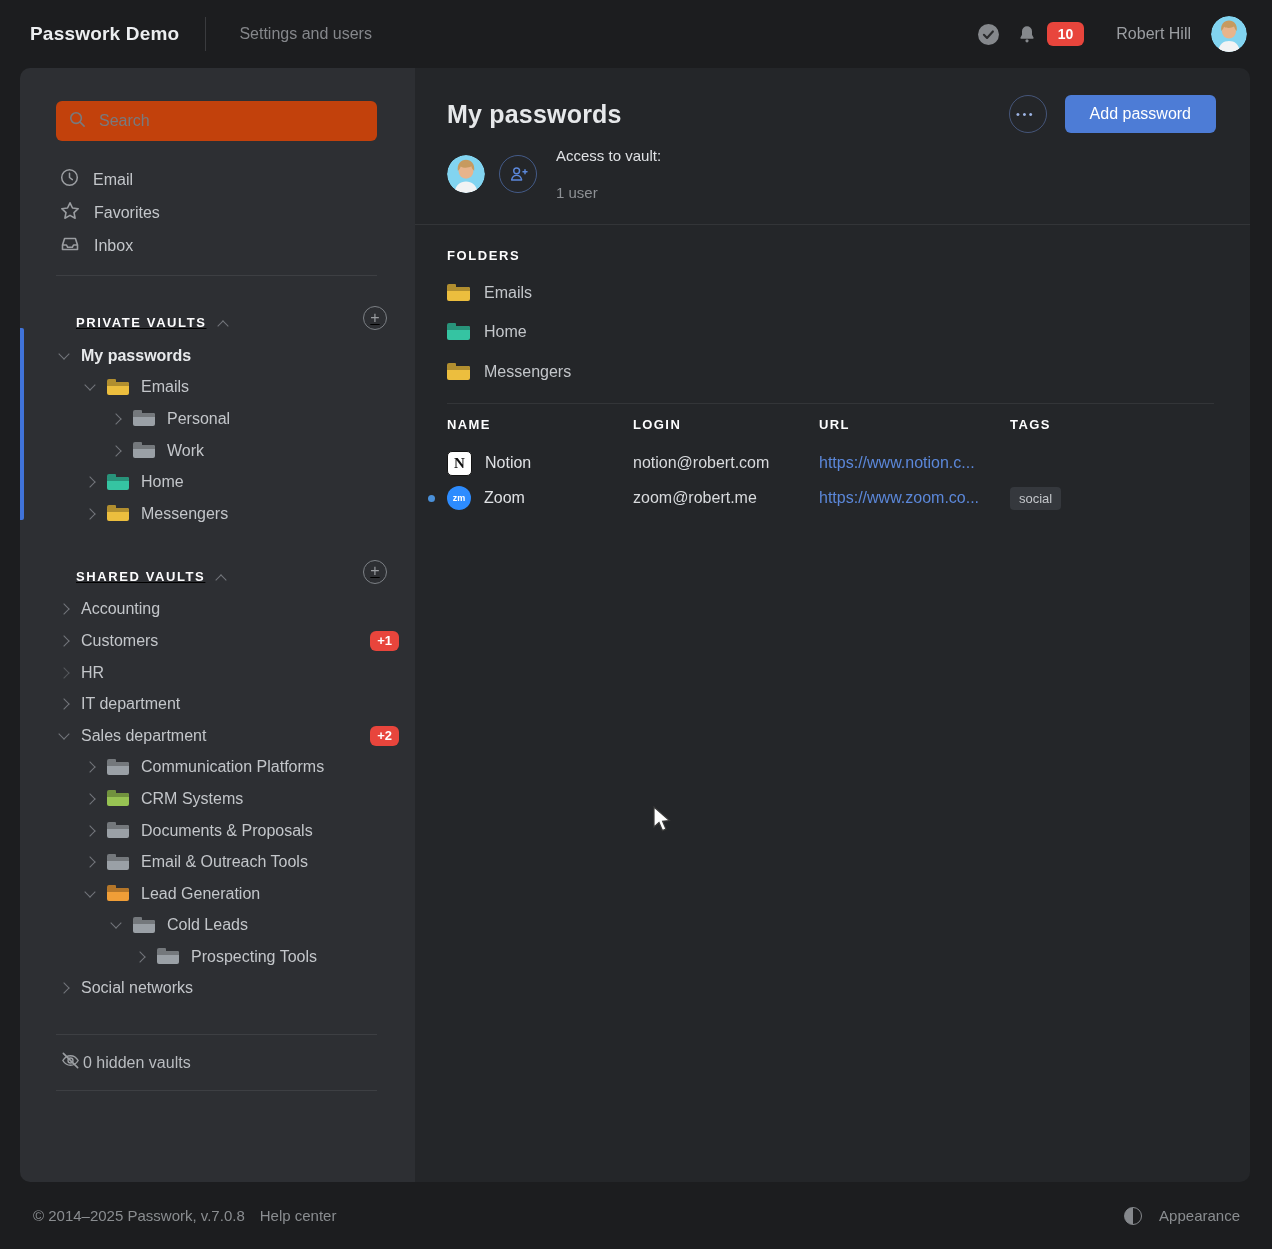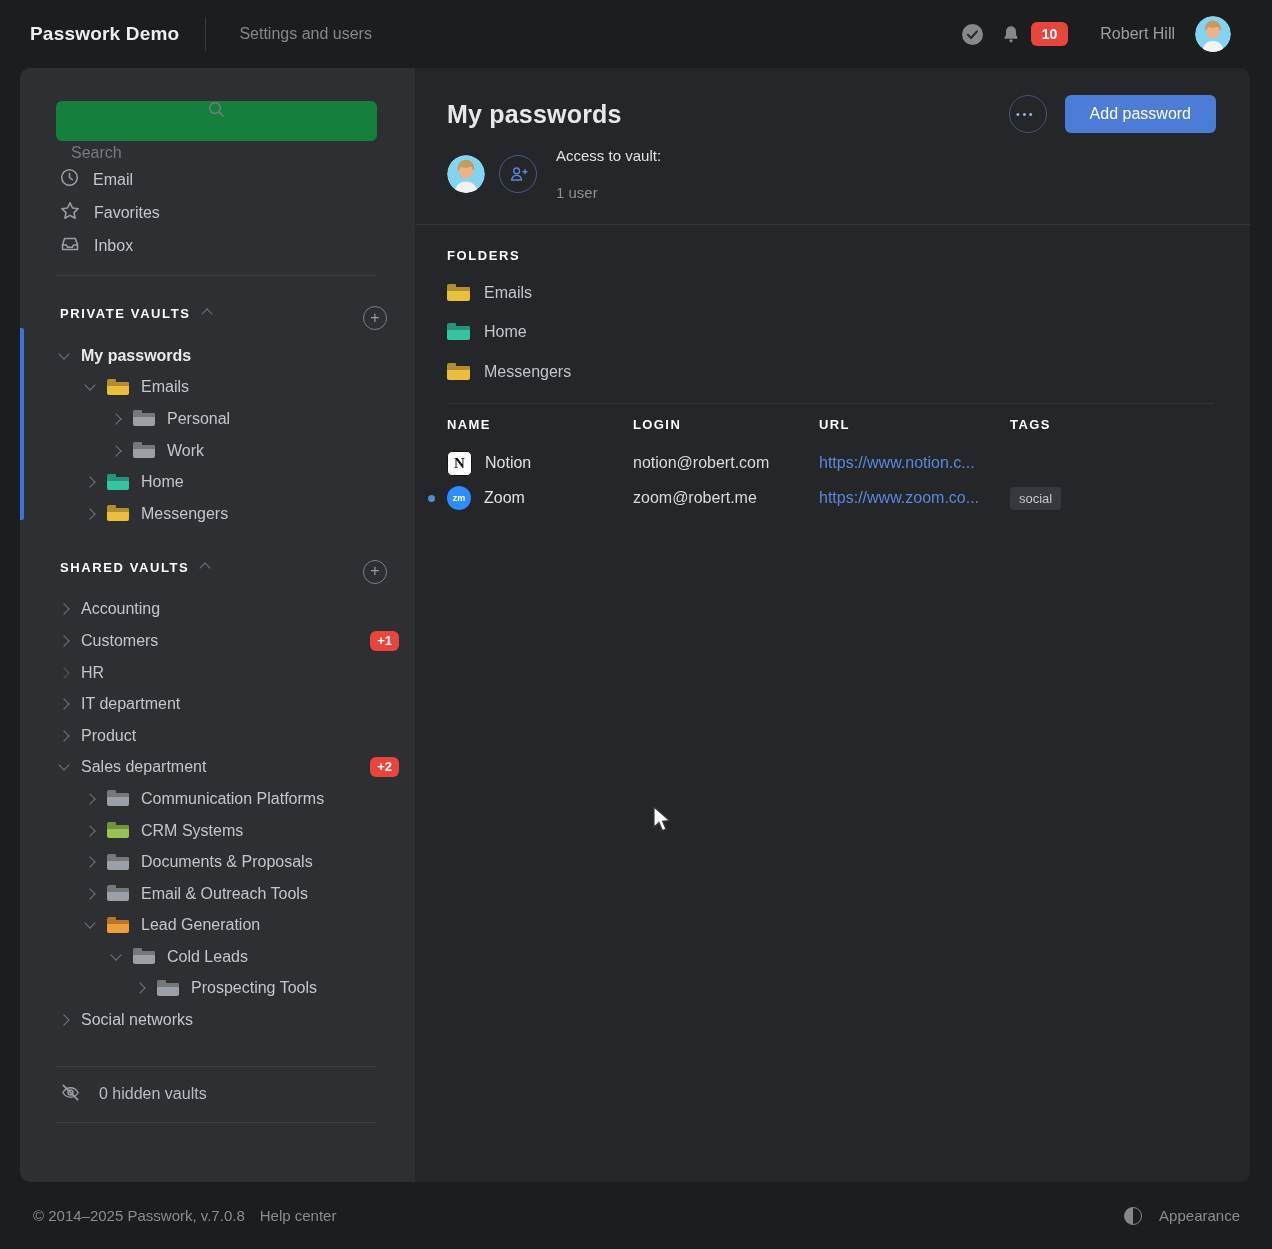--- a/index.html
+++ b/index.html
@@ -3,21 +3,21 @@
 <meta charset="utf-8">
 <style>
   * { box-sizing: border-box; }
   html,body { margin:0; padding:0; }
   body {
     width:1272px; height:1249px; position:relative; overflow:hidden;
     background:#1c1d1f; font-family:"Liberation Sans", sans-serif;
     -webkit-font-smoothing:antialiased;
   }
   
-  .topbar { height:68px; display:flex; align-items:center; padding:0 41px 0 30px; }
+  .topbar { height:68px; display:flex; align-items:center; padding:0 25px 0 30px; }
   .logo { color:#eceef0; font-size:19px; font-weight:bold; letter-spacing:.2px; cursor:default; }
   .topbar-divider { width:1px; height:34px; background:#3a3b3e; margin:0 22px 0 26px; }
   .nav-item { color:#85878b; font-size:16px;margin-left:11px; }
   .topbar-right { margin-left:auto; display:flex; align-items:center; }
   .tb-ic { display:flex; align-items:center; justify-content:center; }
   .check-ic { margin-right:17px; }
   .bell-ic { margin-right:10px; }
   .notif-badge { background:#e8453c; color:#fff; font-weight:bold; font-size:14px;
     border-radius:6px; padding:4px 11px; line-height:16px; }
   .username { color:#9b9ea2; font-size:16px; margin-left:32px; }
@@ -25,29 +25,29 @@
 
   
   .wrapper { position:absolute; left:20px; top:68px; width:1230px; height:1114px;
     display:flex; border-radius:10px; overflow:hidden; }
   .sidebar { width:395px; background:#2d2f33; position:relative; flex-shrink:0; }
   .main { flex:1; background:#242629; position:relative; }
 
   
   .active-bar { position:absolute; left:0; top:260px; width:4px; height:192px;
     background:#4073d9; border-radius:0 2px 2px 0; }
-  .search { margin:33px 38px 22px 36px; height:40px; background:#15803d; border-radius:6px;
-    display:flex; align-items:center; padding:0 13px; gap:21px;flex-direction:column; }
+  .search { margin:33px 38px 22px 36px; height:40px; background:#c2410c; border-radius:6px;
+    display:flex; align-items:center; padding:0 13px; gap:11px; }
   .search input { background:none; border:none; outline:none; color:#c9ccd0; font-size:16px; width:100%;
     font-family:"Liberation Sans",sans-serif; }
   .search input::placeholder { color:#777a7f; }
   .qitem { display:flex; align-items:center; gap:14px; height:33px; padding:0 38px 0 40px;
     color:#c3c6ca; font-size:16px; cursor:pointer; }
   .sdivider { height:1px; background:rgba(255,255,255,.08); margin:13px 38px 0 36px; }
-  .shead { display:flex; align-items:flex-start; margin:30px 28px 10px 40px; }
+  .shead { display:flex; align-items:flex-end; margin:30px 28px 10px 56px;text-decoration:underline; }
   .shead-label { color:#fdfdfe; font-size:13px; font-weight:bold; letter-spacing:1.6px; }
   .shead .chev { margin-left:12px; }
   .plus-circle { margin-left:auto; width:24px; height:24px; border:1.5px solid #7c8085; border-radius:50%;
     color:#9a9da1; display:flex; align-items:center; justify-content:center; font-size:16px; line-height:1;
     cursor:pointer; font-weight:300; padding-bottom:1px; }
   .trow { display:flex; align-items:center; height:31.6px; padding-right:16px;
     color:#c3c6ca; font-size:16px; cursor:pointer; white-space:nowrap; }
   .trow.bold { color:#e8eaec; font-weight:bold; }
   .lvl0 { padding-left:40px; } .lvl1 { padding-left:66px; } .lvl2 { padding-left:92px; } .lvl3 { padding-left:116px; }
   .chev { width:8px; height:8px; border-right:1.6px solid #73767b; border-bottom:1.6px solid #73767b;
@@ -61,21 +61,21 @@
     border-radius:2px 1px 0 0; background:inherit; filter:brightness(.75); }
   .folder::after { content:""; position:absolute; top:0; left:0; right:0; height:4px;
     border-radius:2px 2px 0 0; background:inherit; filter:brightness(.75); }
   .folder[data-color="yellow"] { background:#ecbe3e; }
   .folder[data-color="gray"]   { background:#9aa0a6; }
   .folder[data-color="teal"]   { background:#35c4a2; }
   .folder[data-color="green"]  { background:#97c353; }
   .folder[data-color="orange"] { background:#f09e37; }
   .badge { margin-left:auto; background:#e8453c; color:#fff; font-size:13px; font-weight:bold;
     border-radius:6px; padding:3px 7px; line-height:14px; }
-  .hidden-row { display:flex; align-items:center; gap:18px; color:#b9bcc0; font-size:16px;
+  .hidden-row { display:flex; align-items:center; gap:2px; color:#b9bcc0; font-size:16px;
     margin:15px 38px 15px 40px; cursor:pointer; }
 
   
   .mhead { display:flex; align-items:center; padding:27px 34px 0 32px; }
   .mtitle { font-size:25px; font-weight:bold; color:#e6e8ea; letter-spacing:.2px; }
   .dots-btn { width:38px; height:38px; border-radius:50%; border:1px solid rgba(110,145,220,.45);
     background:none; color:#9db4e4; display:flex; align-items:center; justify-content:center;
     margin-left:auto; margin-right:18px; font-size:11px; letter-spacing:2.5px; cursor:pointer;
     padding-left:2px; }
   .add-btn { height:38px; background:#4d7cd6; color:#fff; border:none; border-radius:6px;
@@ -255,24 +255,20 @@
     </div>
     <div class="trow lvl0">
       <span class="chev right dim"></span>
       <span>HR</span>
     </div>
     <div class="trow lvl0">
       <span class="chev right"></span>
       <span>IT department</span>
     </div>
     <div class="trow lvl0">
-      <span class="chev right"></span>
-      <span>Product</span>
-    </div>
-    <div class="trow lvl0">
       <span class="chev down"></span>
       <span>Sales department</span>
       <span class="badge">+2</span>
     </div>
     <div class="trow lvl1">
       <span class="chev right"></span>
       <span class="folder" data-color="gray"></span>
       <span>Communication Platforms</span>
     </div>
     <div class="trow lvl1">

